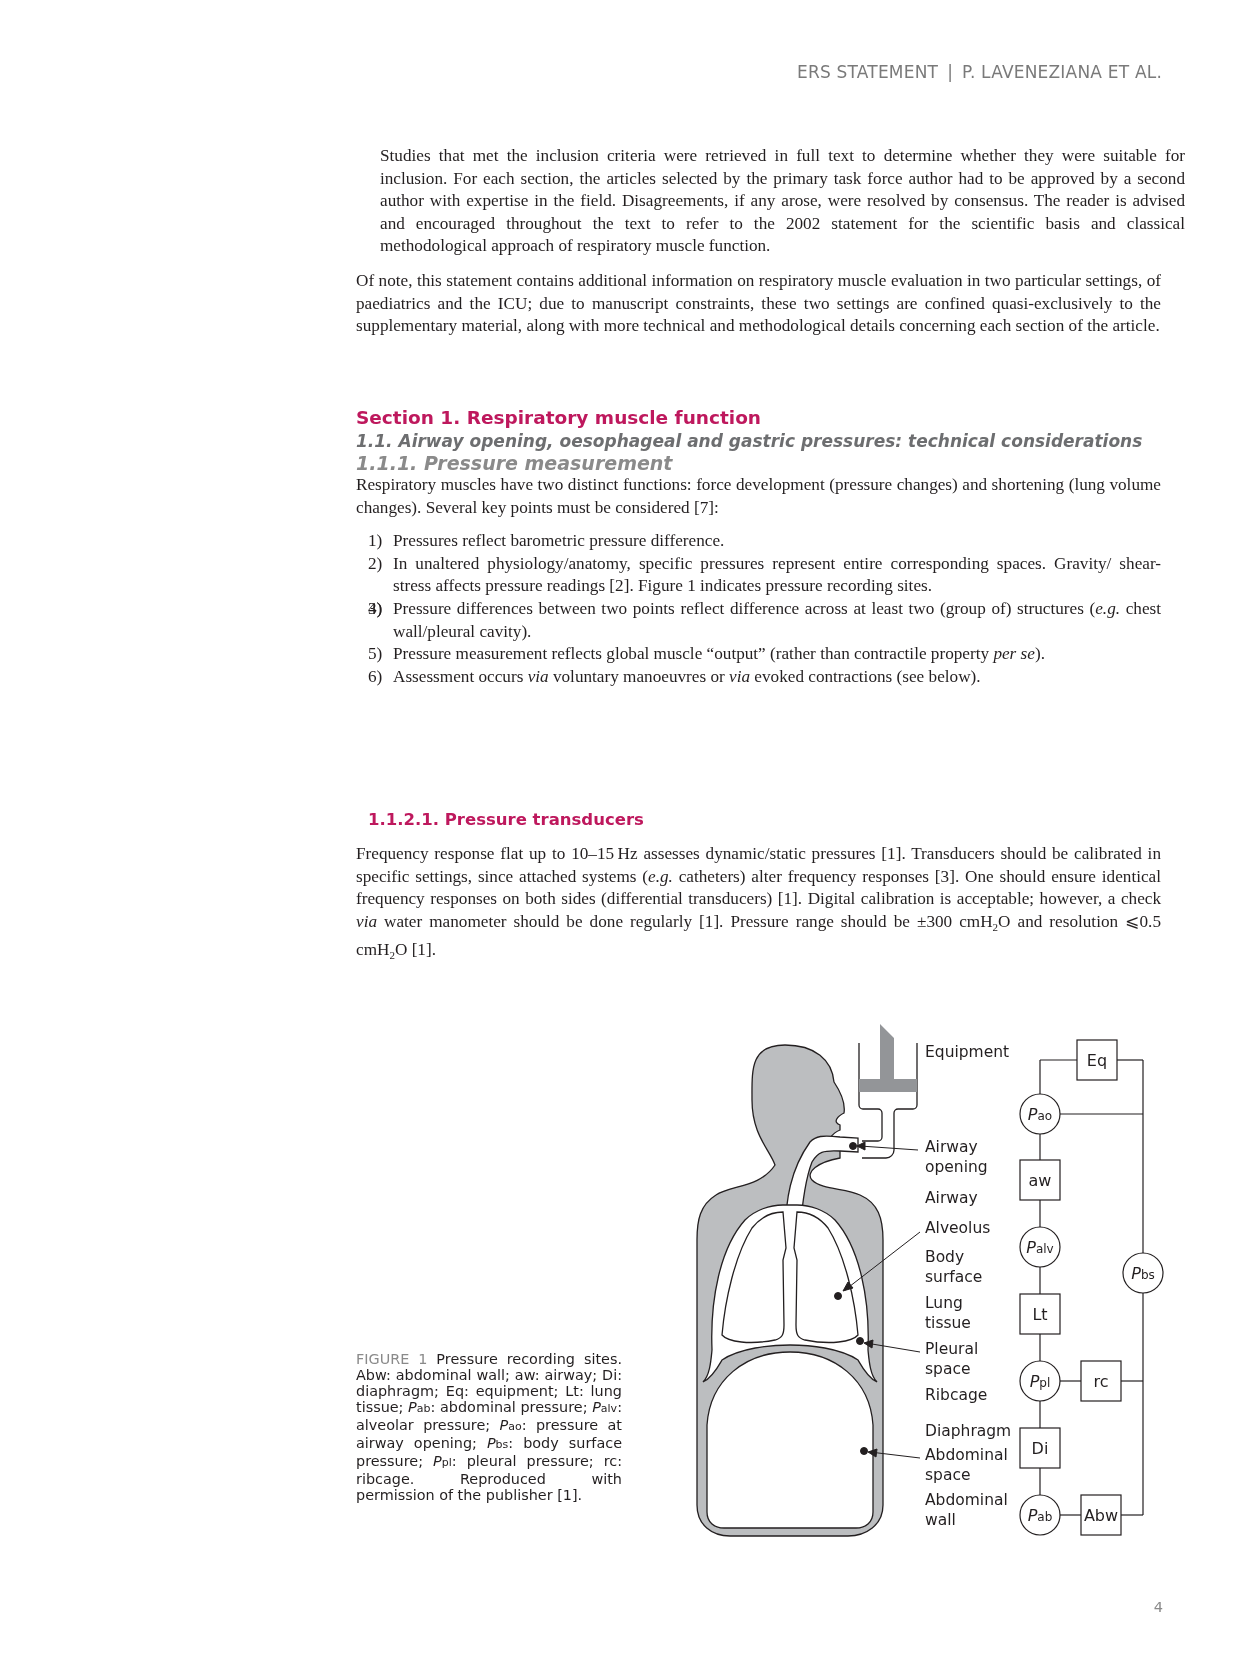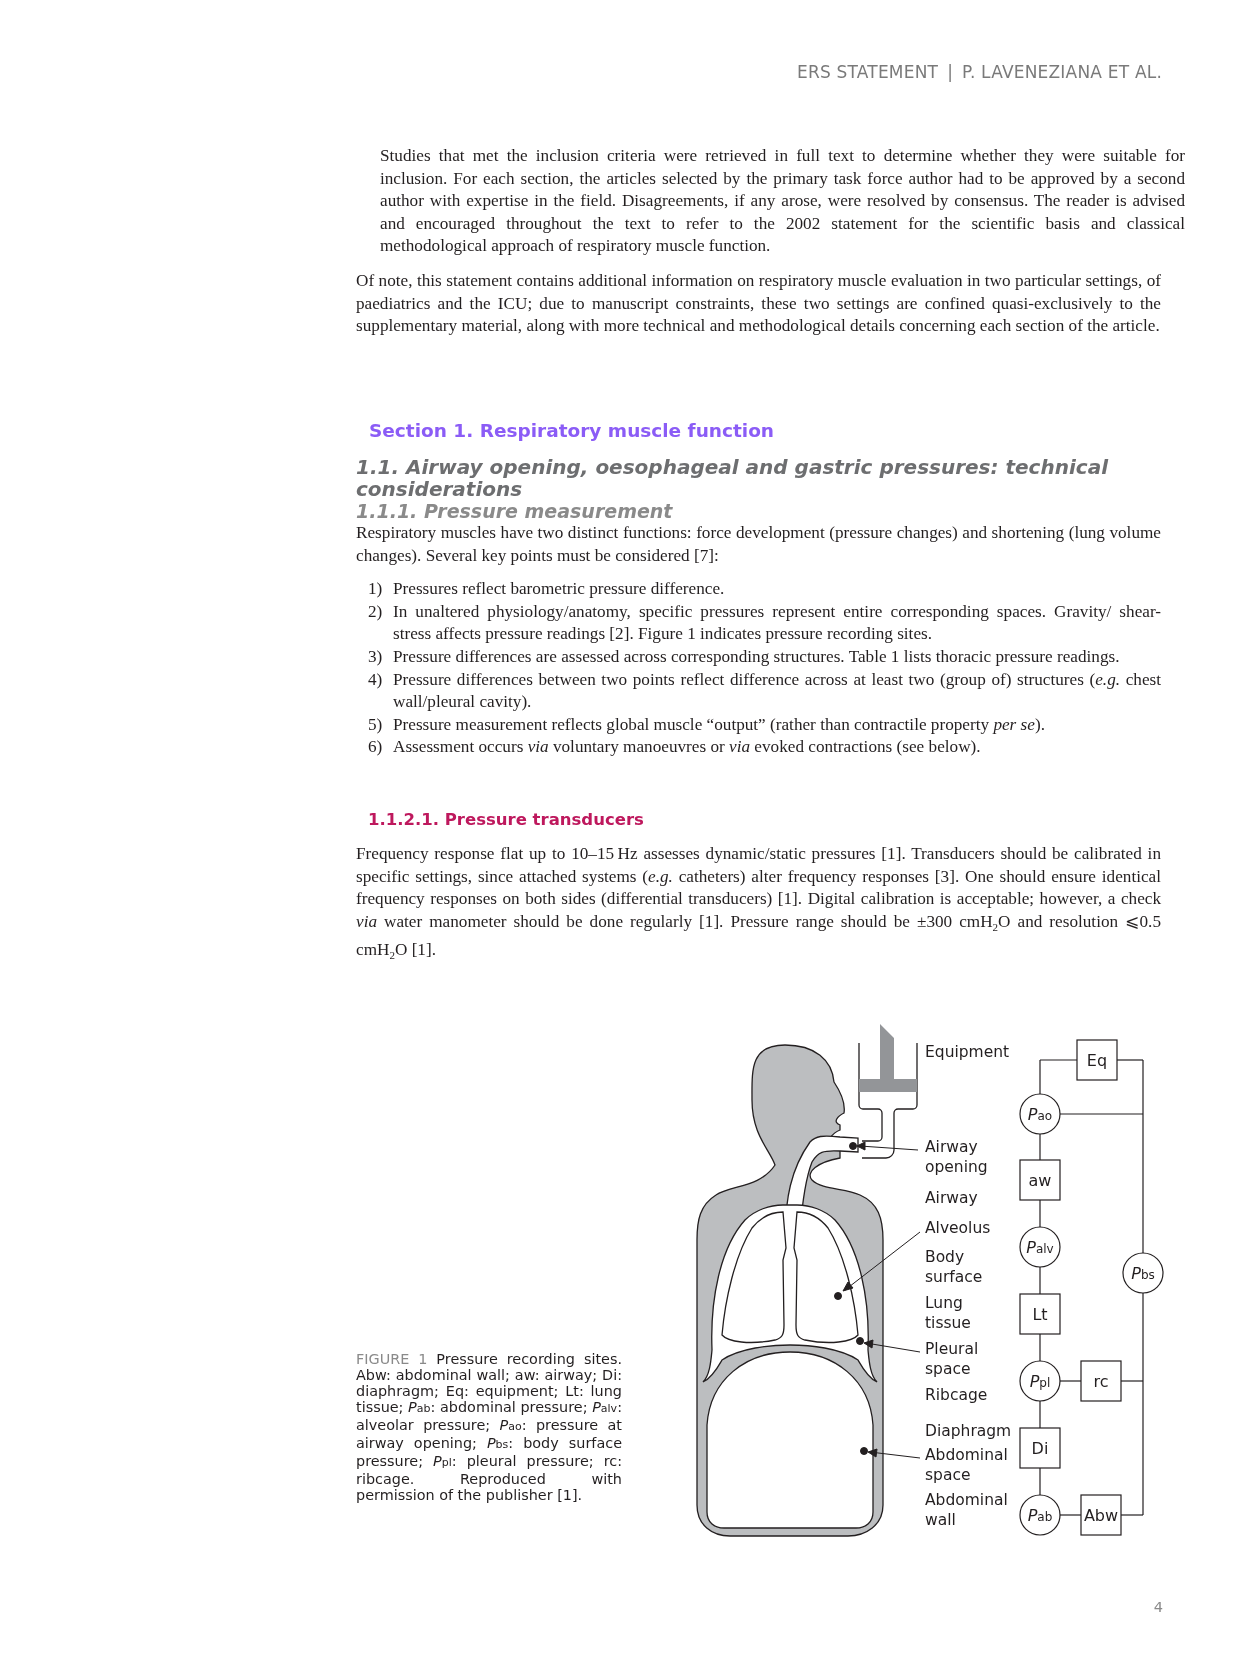--- a/index.html
+++ b/index.html
@@ -6,22 +6,22 @@
   body { width:1241px; height:1654px; position:relative; overflow:hidden; }
   .sans { font-family: "DejaVu Sans", "Liberation Sans", sans-serif; }
   .serif { font-family: "Liberation Serif", "DejaVu Serif", serif; }
   #running-head { position:absolute; top:62px; right:79px; font-size:17px; color:#7a7a7a; letter-spacing:0.2px; }
   #running-head .sep { margin:0 9px; }
   .col { position:absolute; left:356px; width:805px; color:#231f20; }
   .para { font-size:17.2px; line-height:22.6px; text-align:justify; margin:0; }
   #p1 { top:145px;margin-left:24px; }
   #p2 { top:270px; }
   #sec1 { top:406px; }
-  .h-section { font-size:18.5px; font-weight:bold; color:#8b5cf6; margin:13px; line-height:24px; }
-  .h-sub { font-size:20px; font-weight:bold; font-style:italic; color:#6d6e70; margin:0; line-height:22px; }
+  .h-section { font-size:18.5px; font-weight:bold; color:#be185d; margin:0; line-height:24px; }
+  .h-sub { font-size:17px; font-weight:bold; font-style:italic; color:#6d6e70; margin:0; line-height:22px; }
   .h-subsub { font-size:19px; font-style:italic; color:#8a8a8a; margin:0; line-height:22px; }
   .h-subsubsub { font-size:16.5px; color:#be185d; margin:12px; line-height:23px; }
   ol.pts { list-style:none; margin:11px 0 0 0; padding:0; }
   ol.pts li { position:relative; padding-left:37px; font-size:17.2px; line-height:22.6px; text-align:justify; }
   ol.pts li .num { position:absolute; left:12px; top:0; }
   #sec112 { top:796px; }
   #caption { position:absolute; left:356px; top:1351px; width:266px; font-size:14.4px; line-height:16px; text-align:justify; color:#231f20; }
   #caption .fig-label { color:#8a8a8a; }
   #footer-doi { position:absolute; left:88px; top:1672px; font-size:14.6px; color:#8a8a8a; }
   #footer-page { position:absolute; right:78px; top:1598px; font-size:14.6px; color:#8a8a8a; }
@@ -42,21 +42,21 @@
 <p id="p2" class="col para serif">Of note, this statement contains additional information on respiratory muscle evaluation in two particular settings, of paediatrics and the ICU; due to manuscript constraints, these two settings are confined quasi-exclusively to the supplementary material, along with more technical and methodological details concerning each section of the article.</p>
 
 <div id="sec1" class="col">
   <h2 class="h-section sans">Section 1. Respiratory muscle function</h2>
   <h3 class="h-sub sans">1.1. Airway opening, oesophageal and gastric pressures: technical considerations</h3>
   <h4 class="h-subsub sans">1.1.1. Pressure measurement</h4>
   <p class="para serif">Respiratory muscles have two distinct functions: force development (pressure changes) and shortening (lung volume changes). Several key points must be considered [7]:</p>
   <ol class="pts serif" id="points-list">
       <li><span class="num">1)</span><span>Pressures reflect barometric pressure difference.</span></li>
       <li><span class="num">2)</span><span>In unaltered physiology/anatomy, specific pressures represent entire corresponding spaces. Gravity/ shear-stress affects pressure readings [2]. Figure 1 indicates pressure recording sites.</span></li>
-      <li><span class="num">3)</span><span>Pressure differences are assessed across corresponding structures. Table 1 lists thoracic pressure readings.</span></li>
+      <li><span class="num">3)</span></li>
       <li><span class="num">4)</span><span>Pressure differences between two points reflect difference across at least two (group of) structures (</span><i>e.g.</i><span> chest wall/pleural cavity).</span></li>
       <li><span class="num">5)</span><span>Pressure measurement reflects global muscle “output” (rather than contractile property </span><i>per se</i><span>).</span></li>
       <li><span class="num">6)</span><span>Assessment occurs </span><i>via</i><span> voluntary manoeuvres or </span><i>via</i><span> evoked contractions (see below).</span></li>
     </ol>
 </div>
 
 <div id="sec112" class="col">
   <h5 class="h-subsubsub sans">1.1.2.1. Pressure transducers</h5>
   <p class="para serif" id="transducer-para"><span>Frequency response flat up to 10–15 Hz assesses dynamic/static pressures [1]. Transducers should be calibrated in specific settings, since attached systems (</span><i>e.g.</i><span> catheters) alter frequency responses [3]. One should ensure identical frequency responses on both sides (differential transducers) [1]. Digital calibration is acceptable; however, a check </span><i>via</i><span> water manometer should be done regularly [1]. Pressure range should be ±300 cmH</span><sub style="font-size: 11px;">2</sub><span>O and resolution ⩽0.5 cmH</span><sub style="font-size: 11px;">2</sub><span>O [1].</span></p>
 </div>

